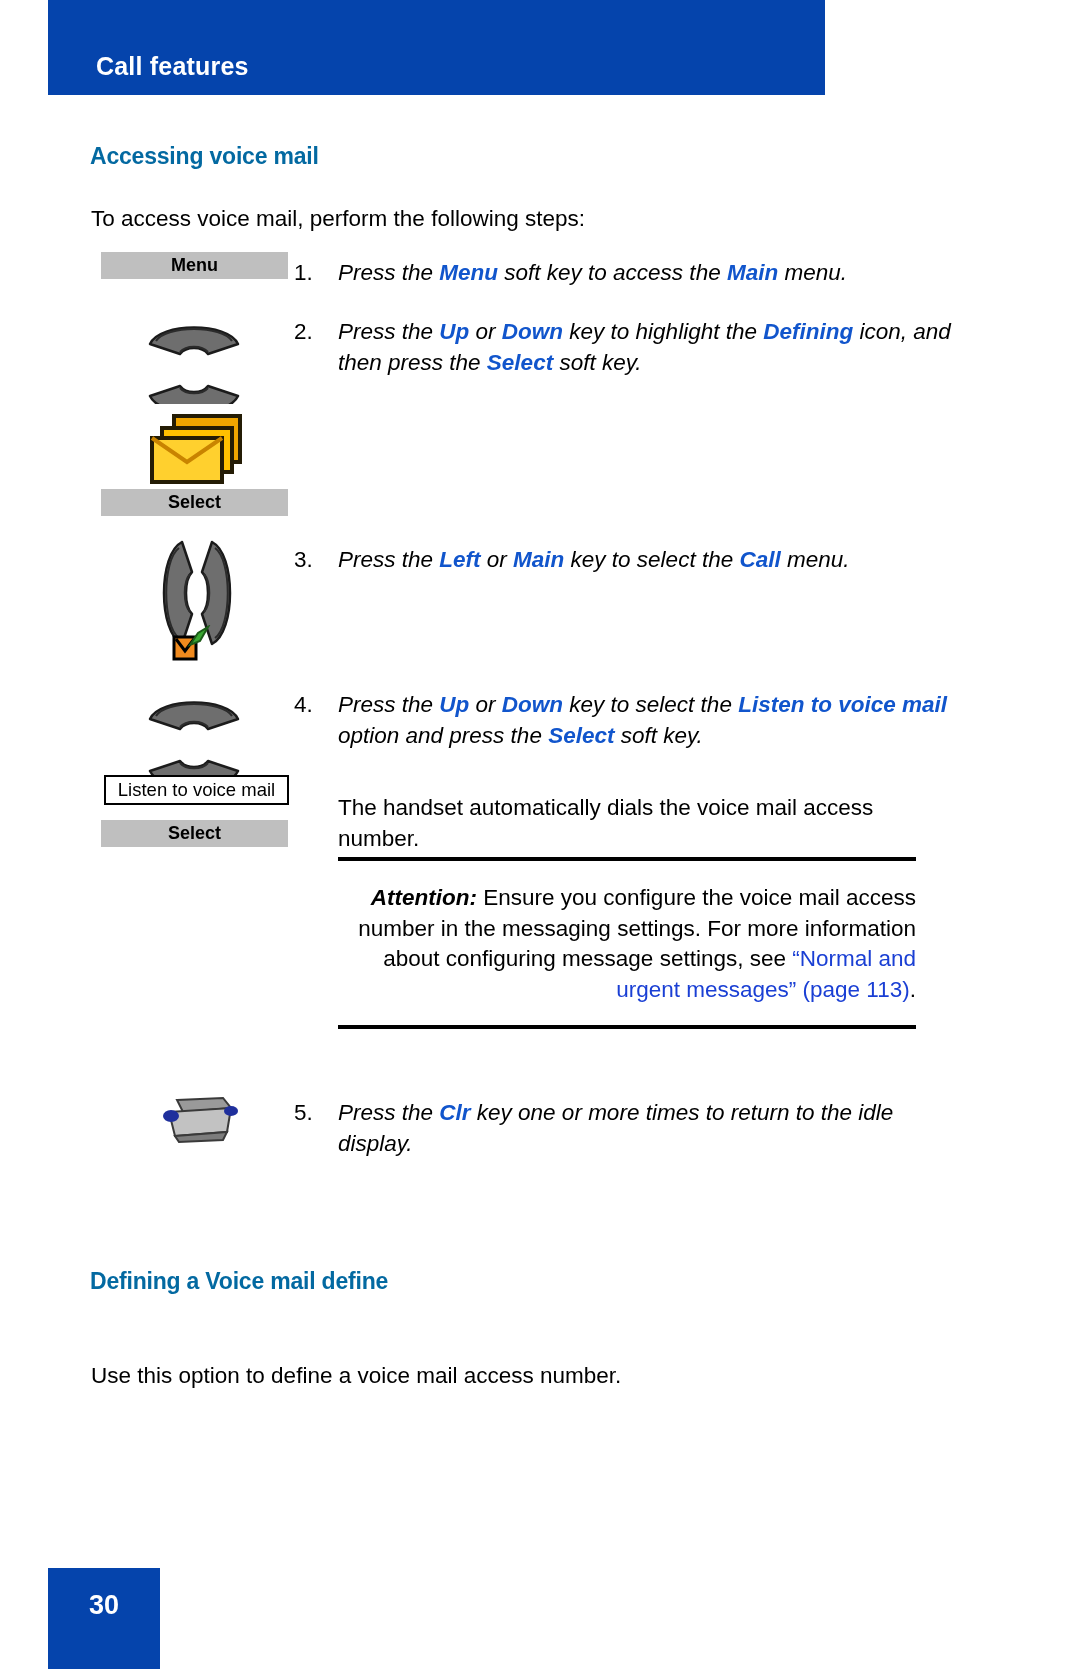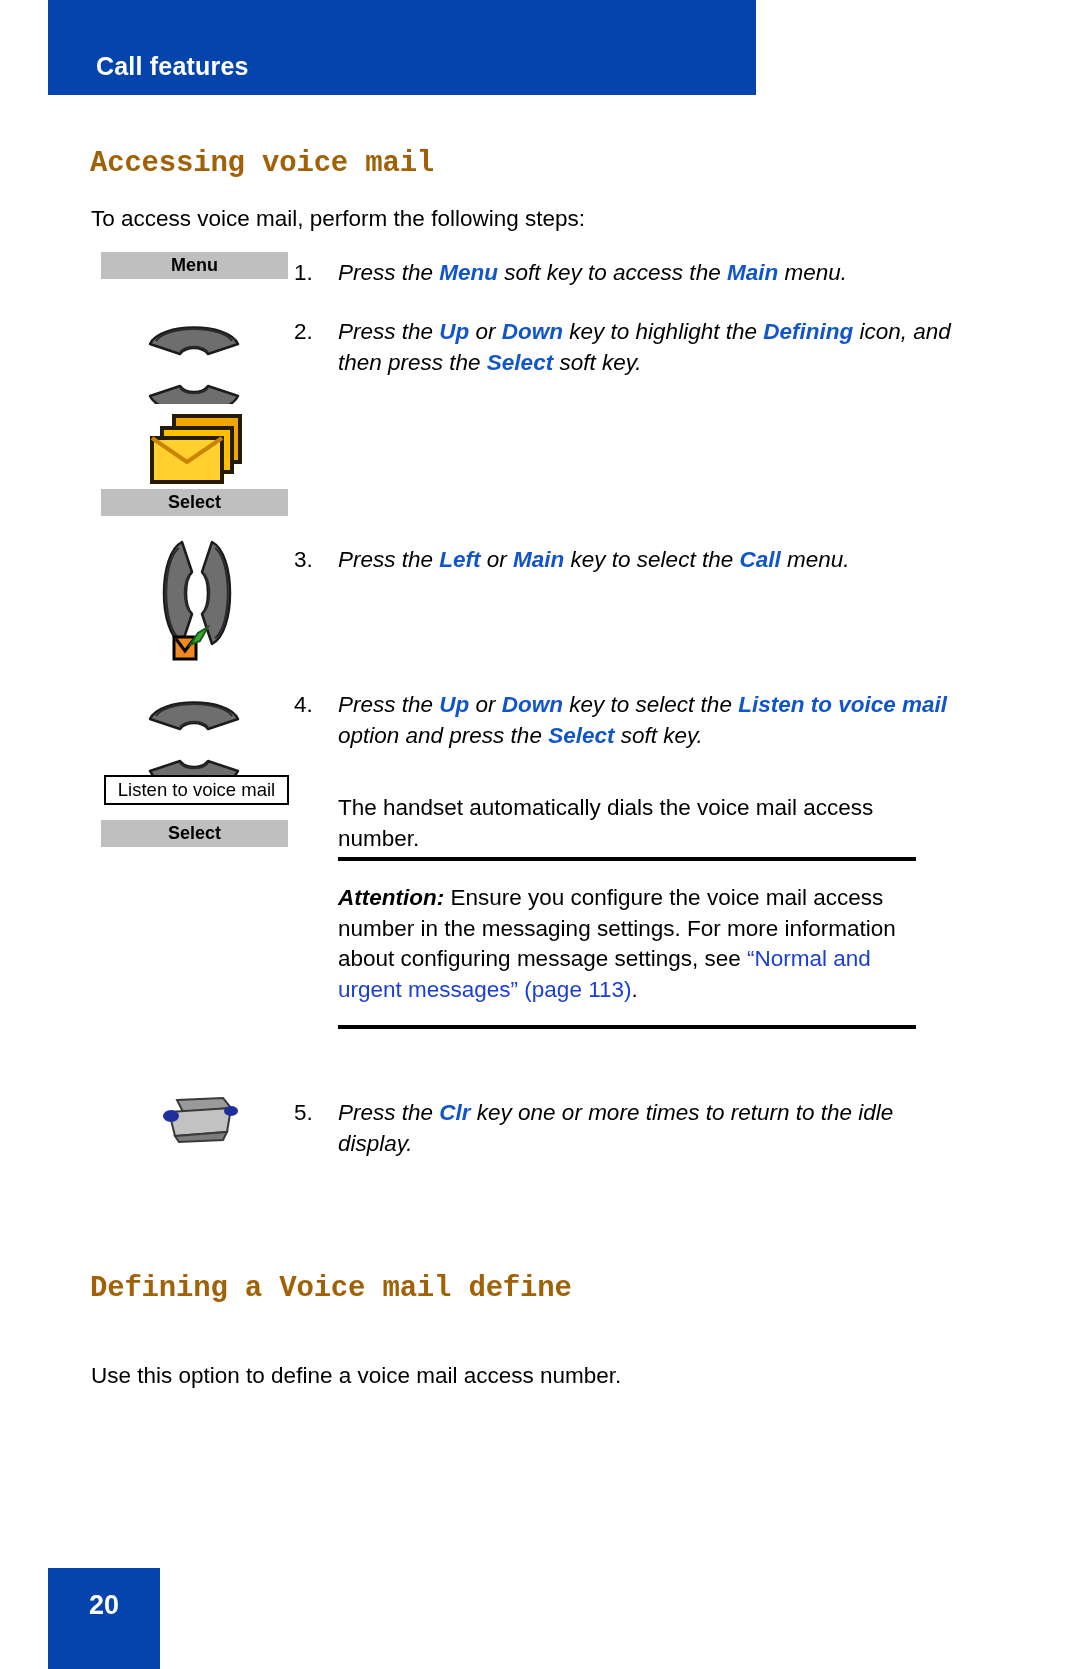--- a/index.html
+++ b/index.html
@@ -13,42 +13,41 @@
     position: relative;
     font-family: "Liberation Sans", sans-serif;
     overflow: hidden;
   }
 
   
   .header-bar {
     position: absolute;
     left: 48px;
     top: 0;
-    width: 708px;
+    width: 777px;
     height: 95px;
     background: #0544ac;
   }
   .header-title {
     position: absolute;
     left: 48px;
     bottom: 14px;
     color: #ffffff;
     font-size: 25px;
     font-weight: bold;
     letter-spacing: 0.2px;
   }
 
   
   .h1 {
     position: absolute;
-    color: #a16207;
-    font-size: 29px;
+    color: #0369a1;
+    font-size: 23px;
     font-weight: bold;
     letter-spacing: -0.2px;
-    font-family: Liberation Mono, monospace;
   }
   #heading-accessing { left: 90px; top: 128px; }
   #heading-defining  { left: 90px; top: 1253px; }
 
   
   .body-text {
     position: absolute;
     color: #000000;
     font-size: 22.5px;
     line-height: 31px;
@@ -87,20 +86,21 @@
   }
 
   b.kw { color: #1155cc; font-weight: bold; }
 
   
   .note {
     position: absolute;
     left: 338px;
     top: 857px;
     width: 578px;
+    text-align: right;
   }
   .note-rule {
     height: 4px;
     background: #000000;
     width: 578px;
   }
   .note-body {
     padding: 22px 0 20px 0;
     font-size: 22.5px;
     line-height: 30.5px;
@@ -278,13 +278,13 @@
 <div class="step" id="step-5">
   <span class="step-num">5.</span>
   <span class="step-body">Press the <b class="kw">Clr</b> key one or more times to return to the idle display.</span>
 </div>
 
 <h1 class="h1" id="heading-defining">Defining a Voice mail define</h1>
 
 <p class="body-text" id="defining-text">Use this option to define a voice mail access number.</p>
 
 <div class="page-box"></div>
-<div class="page-num">20</div>
+<div class="page-num">30</div>
 
 </body></html>

